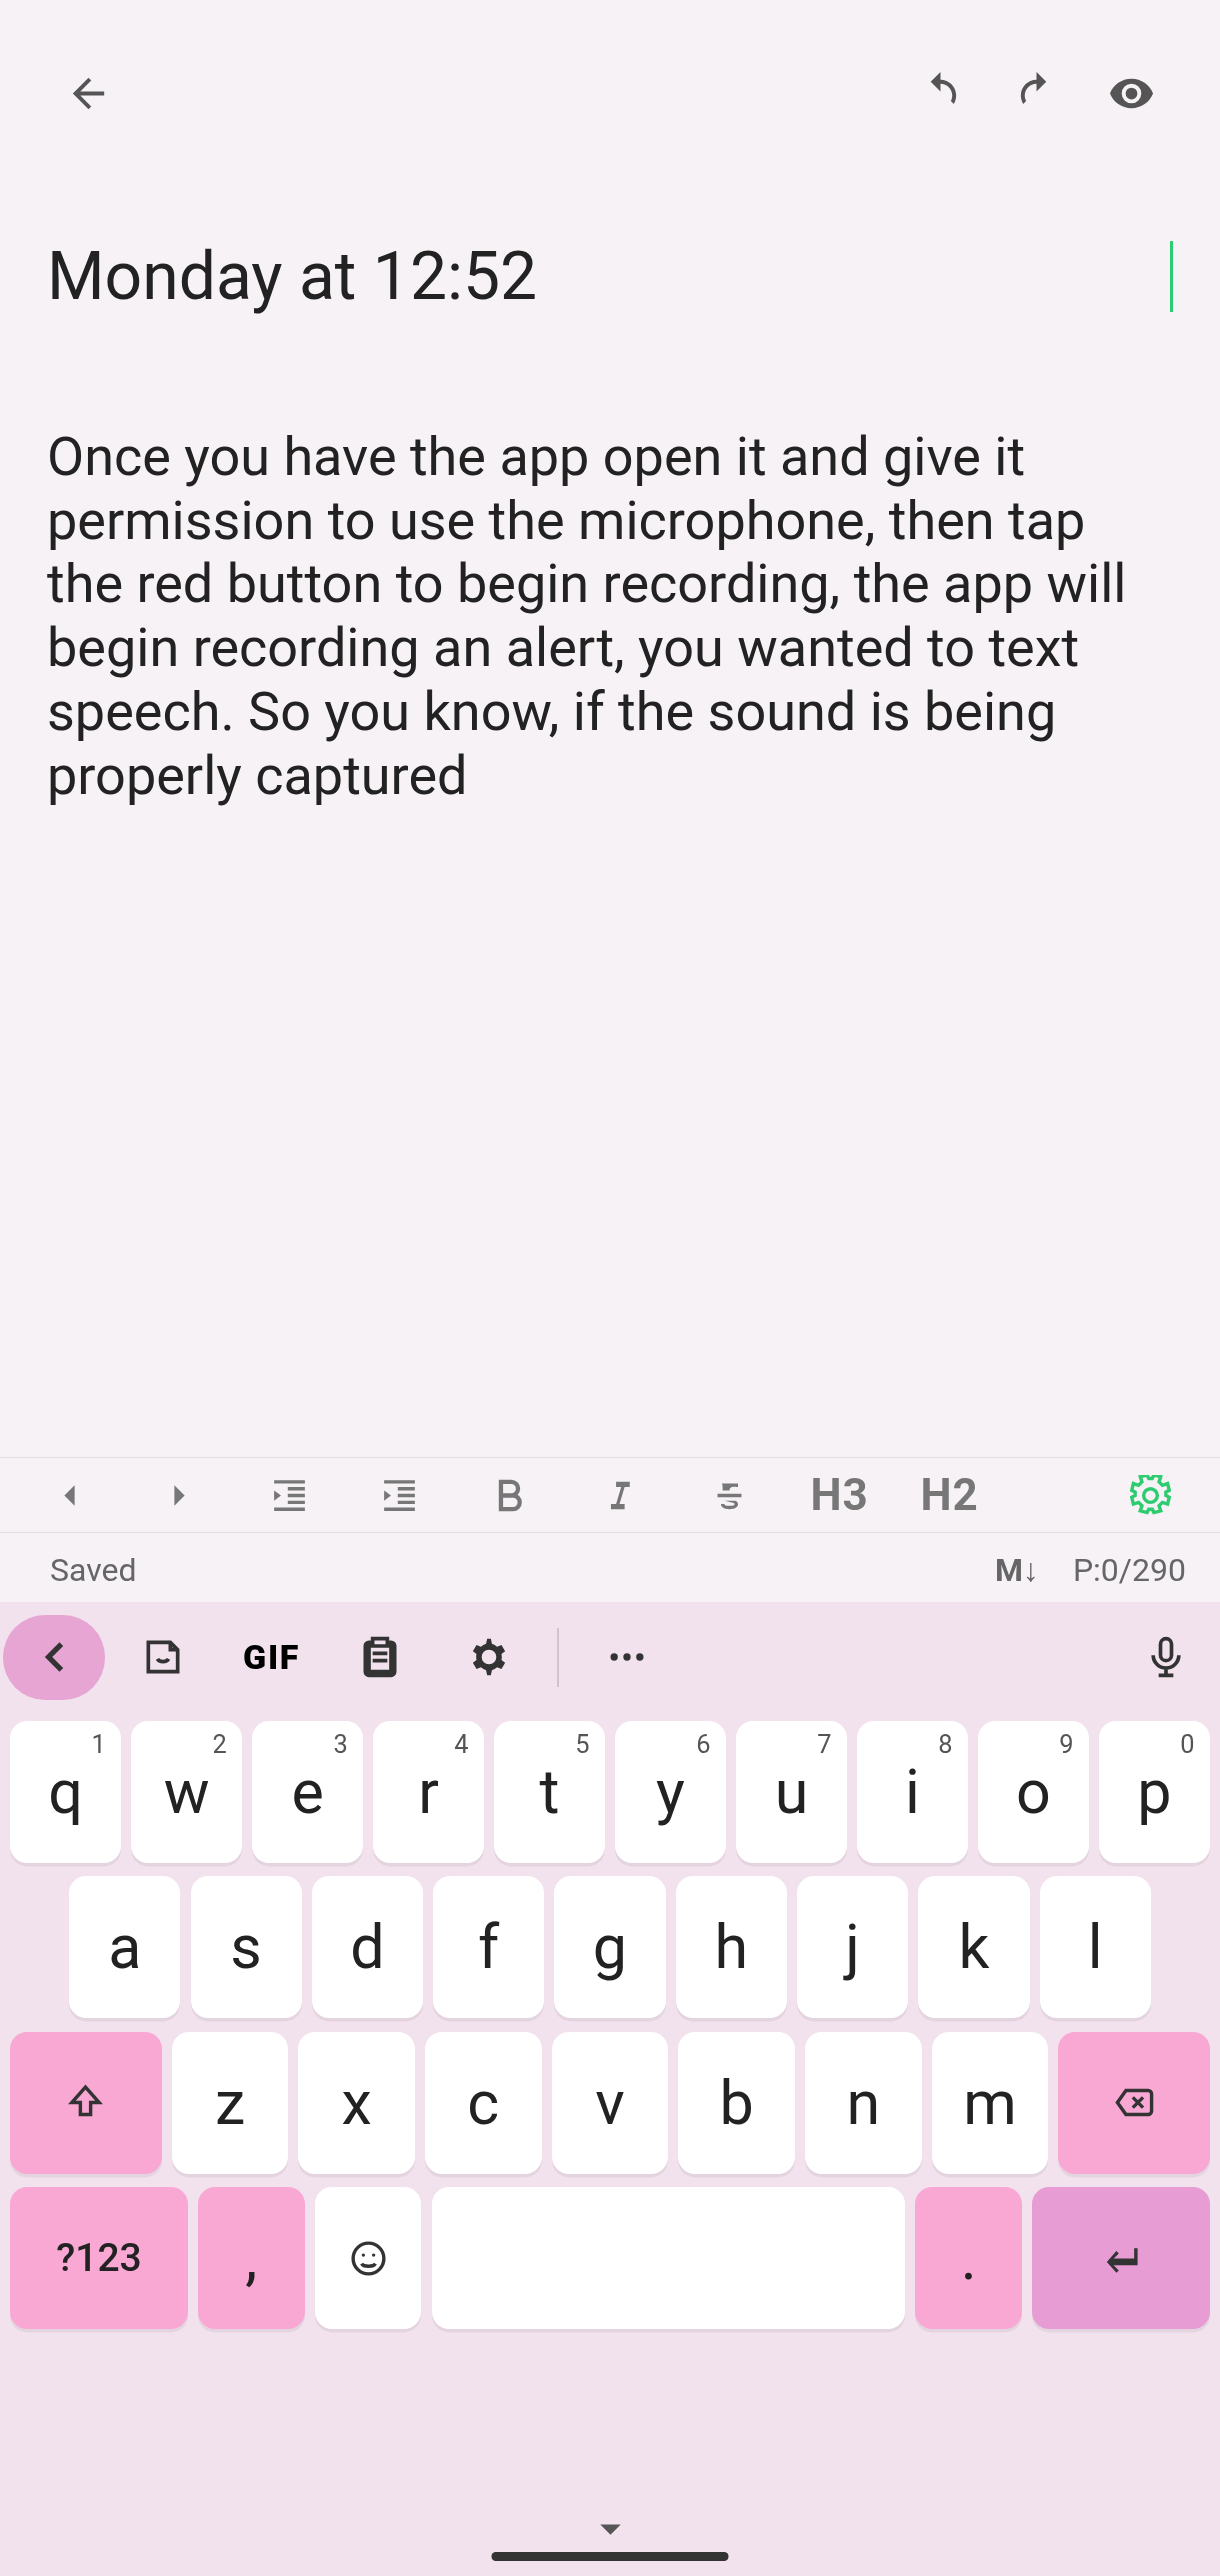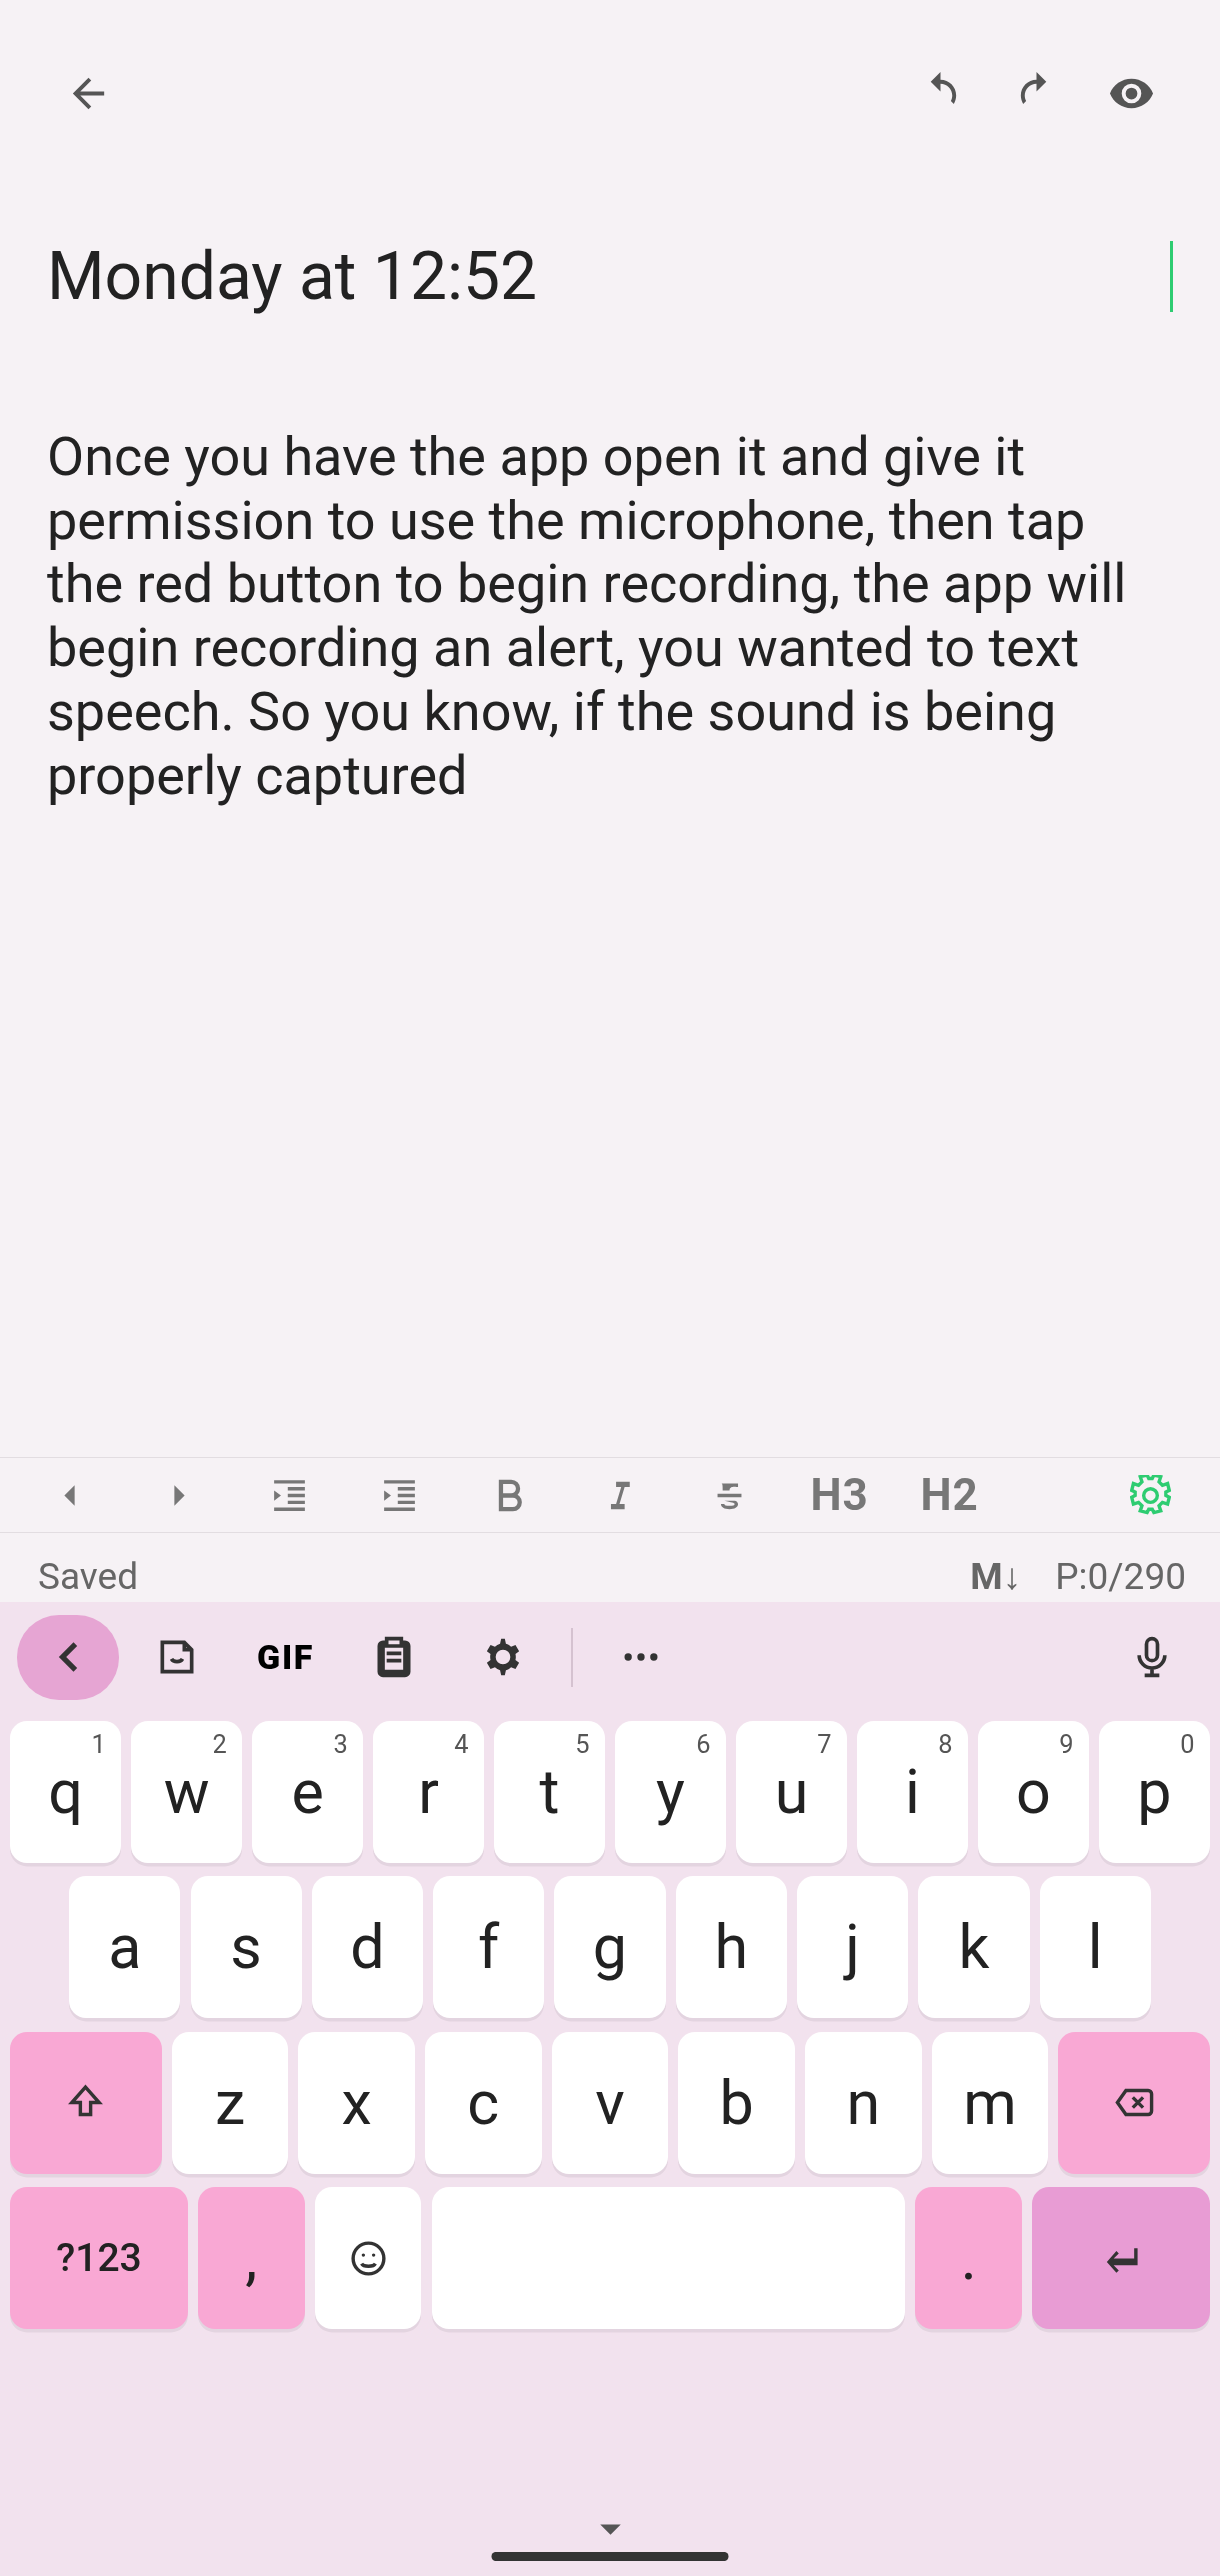--- a/index.html
+++ b/index.html
@@ -19,27 +19,27 @@
 .body-text { margin-top: 110px; font-size: 54px; line-height: 1.18; color: #222; white-space: pre-wrap; width: 100%; min-height: 508px; }
 
 
 .fmt-toolbar { position: absolute; top: 1457px; left: 0; right: 0; height: 76px; border-top: 1.7px solid #e2dde1; border-bottom: 1.7px solid #e2dde1; display: flex; align-items: center; padding: 0 34px; gap: 39px; }
 .fmt-btn { width: 71px; height: 71px; display: flex; align-items: center; justify-content: center; color: #777; }
 .fmt-btn.active { color: #2ecc71; }
 .fmt-btn svg { width: 41px; height: 41px; fill: currentColor; }
 .fmt-label { font-size: 44px; font-weight: 700; color: #777; letter-spacing: 0.8px; }
 
 
-.status-row { position: absolute; top: 1551px; left: 4px; right: 0; height: 51px; display: flex; align-items: center; padding: 0 34px; font-size: 37px; color: #666; }
+.status-row { position: absolute; top: 1551px; left: 16px; right: 0; height: 51px; display: flex; align-items: flex-start; padding: 0 34px; font-size: 32px; color: #666; }
 .status-row .sp { flex: 1; }
 .md-tag { font-weight: 700; margin-right: 34px; }
 
 
 .keyboard { position: absolute; top: 1602px; left: 0; right: 0; bottom: 0; background: #f2e2ee; display: flex; flex-direction: column; }
-.kb-suggest { height: 110px; display: flex; align-items: center; padding: 0 17px; gap: 6.8px; }
+.kb-suggest { height: 110px; display: flex; align-items: center; padding: 0 3px; gap: 6.8px; }
 .kb-chip { width: 102px; height: 85px; display: flex; align-items: center; justify-content: center; border-radius: 42px; }
 .kb-chip.pill { background: #e6a5d3; }
 .kb-chip svg { width: 44px; height: 44px; fill: #333; }
 .kb-chip .gif { font-size: 34px; font-weight: 900; letter-spacing: 1.7px; }
 .kb-sep { width: 1.7px; height: 59px; background: #d5c2d0; margin: 0 10.2px; }
 .kb-spacer { flex: 1; }
 
 .kb-rows { flex: 1; padding: 8.5px 10.2px 17px 10.2px; display: flex; flex-direction: column; gap: 13.6px; }
 .kb-row { display: flex; gap: 10.2px; }
 .kb-row.indent { padding: 0 59px; }

